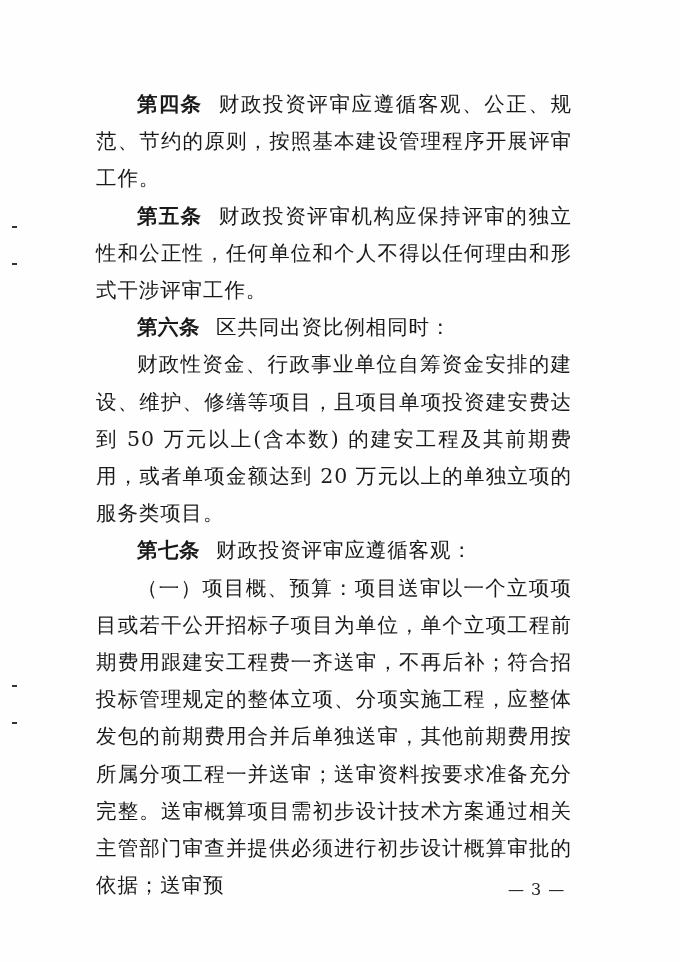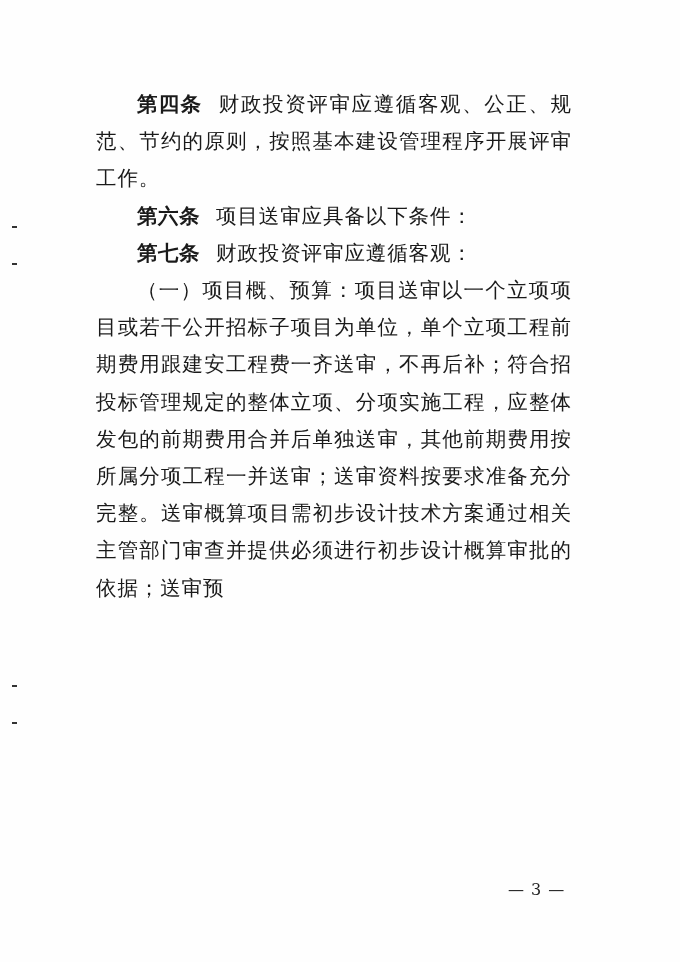--- a/index.html
+++ b/index.html
@@ -68,19 +68,21 @@
 
 <div class="page">
 
   <div class="margin-mark" style="top:226px"></div>
   <div class="margin-mark" style="top:263px"></div>
   <div class="margin-mark" style="top:685px"></div>
   <div class="margin-mark" style="top:722px"></div>
 
   <div class="body-text">
     <p class="para"><span class="para-head">第四条</span><span class="para-sep"></span><span>财政投资评审应遵循客观、公正、规范、节约的原则，按照基本建设管理程序开展评审工作。</span></p>
-    <p class="para"><span class="para-head">第六条</span><span class="para-sep"></span><span>项目送审应具备以下条件：</span></p>
+    <p class="para"><span class="para-head">第五条</span><span class="para-sep"></span><span>财政投资评审机构应保持评审的独立性和公正性，任何单位和个人不得以任何理由和形式干涉评审工作。</span></p>
+    <p class="para"><span class="para-head">第六条</span><span class="para-sep"></span><span>区共同出资比例相同时：</span></p>
+    <p class="para"><span>财政性资金、行政事业单位自筹资金安排的建设、维护、修缮等项目，且项目单项投资建安费达到 50 万元以上(含本数) 的建安工程及其前期费用，或者单项金额达到 20 万元以上的单独立项的服务类项目。</span></p>
     <p class="para"><span class="para-head">第七条</span><span class="para-sep"></span><span>财政投资评审应遵循客观：</span></p>
     <p class="para"><span>（一）项目概、预算：项目送审以一个立项项目或若干公开招标子项目为单位，单个立项工程前期费用跟建安工程费一齐送审，不再后补；符合招投标管理规定的整体立项、分项实施工程，应整体发包的前期费用合并后单独送审，其他前期费用按所属分项工程一并送审；送审资料按要求准备充分完整。送审概算项目需初步设计技术方案通过相关主管部门审查并提供必须进行初步设计概算审批的依据；送审预</span></p>
   </div>
 
   <div class="page-number">— 3 —</div>
 </div>
 
 </body></html>

